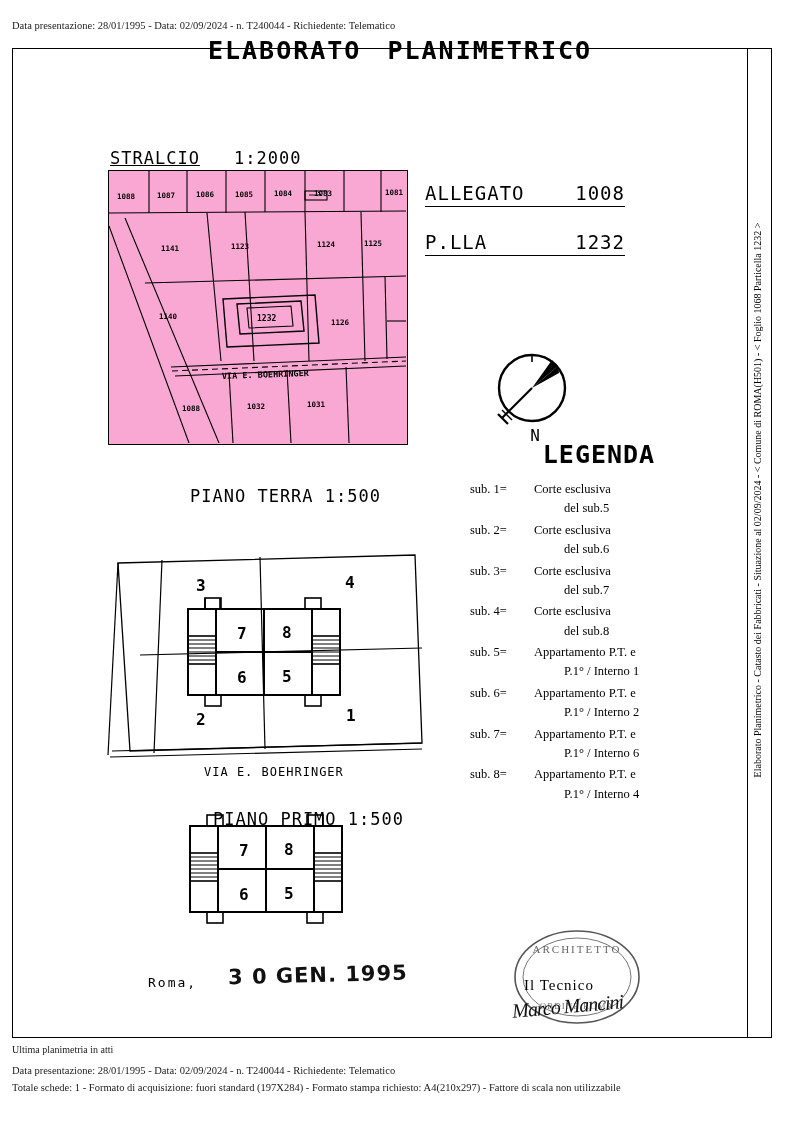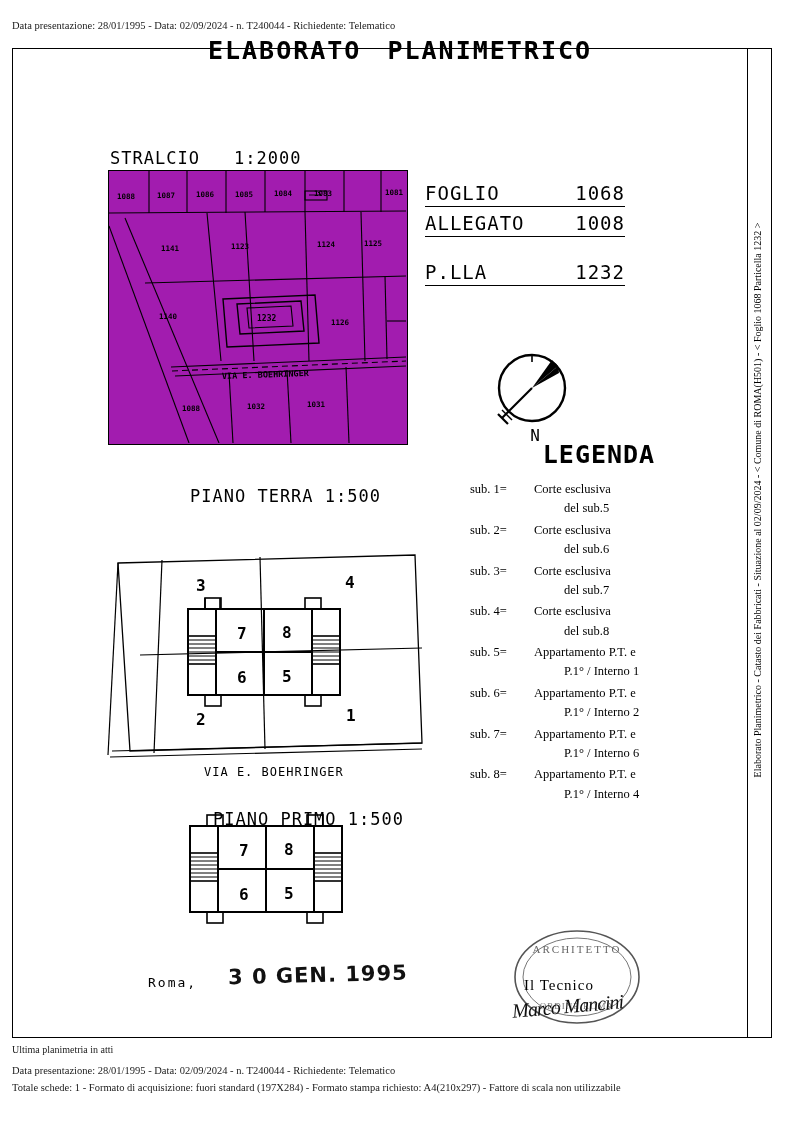--- a/index.html
+++ b/index.html
@@ -67,36 +67,37 @@
   }
   .title .gap{display:inline-block;width:26px;}
 
   
   .stralcio-label{
     position:absolute;
     left:110px;top:148px;
     font-family:"DejaVu Sans Mono", monospace;
     font-size:17px;
     letter-spacing:1px;
+    text-decoration:underline;
   }
   .stralcio-scale{
     position:absolute;
     left:234px;top:148px;
     font-family:"DejaVu Sans Mono", monospace;
     font-size:17px;
     letter-spacing:1px;
   }
   .stralcio-box{
     position:absolute;
     left:108px;top:170px;
     width:300px;height:275px;
     border:1.6px solid #000;
     box-sizing:border-box;
     overflow:hidden;
-    background:#a21caf;
+    background:#f9a8d4;
   }
   .stralcio-box svg{display:block;}
   .parc{
     font-family:"DejaVu Sans Mono", monospace;
     font-size:7.5px;
     font-weight:bold;
   }
 
   
   .foglio-block{
@@ -307,24 +308,20 @@
         <text x="73" y="240">1088</text>
         <text x="138" y="238">1032</text>
         <text x="198" y="236">1031</text>
         <text x="148" y="150" style="font-size:8px">1232</text>
         <text x="113" y="208" style="font-size:8.5px" transform="rotate(-2 113 208)">VIA  E.  BOEHRINGER</text>
       </g>
     </svg>
   </div>
 
   <div class="foglio-block">
-    <div class="foglio-row">
-      <span>FOGLIO</span>
-      <span>1068</span>
-    </div>
     <div class="foglio-row">
       <span>ALLEGATO</span>
       <span>1008</span>
     </div>
     <div class="foglio-row last">
       <span>P.LLA</span>
       <span>1232</span>
     </div>
   </div>
 

